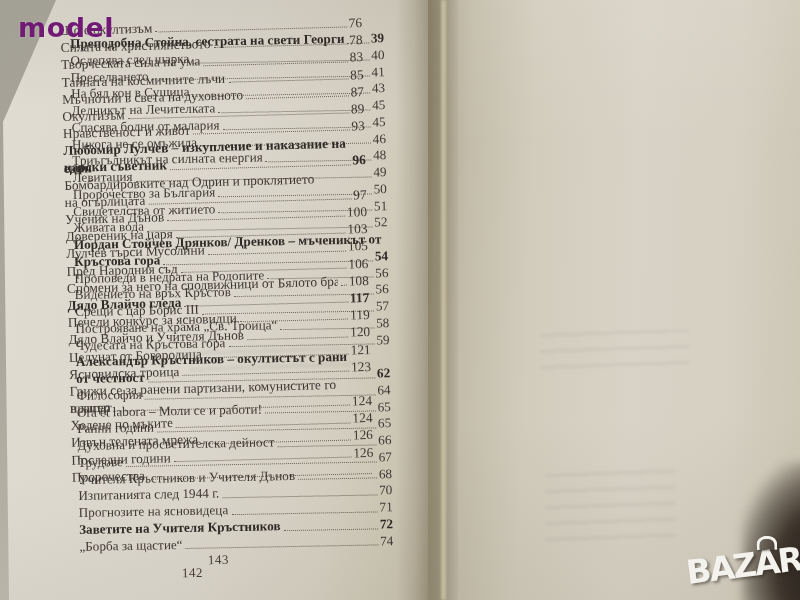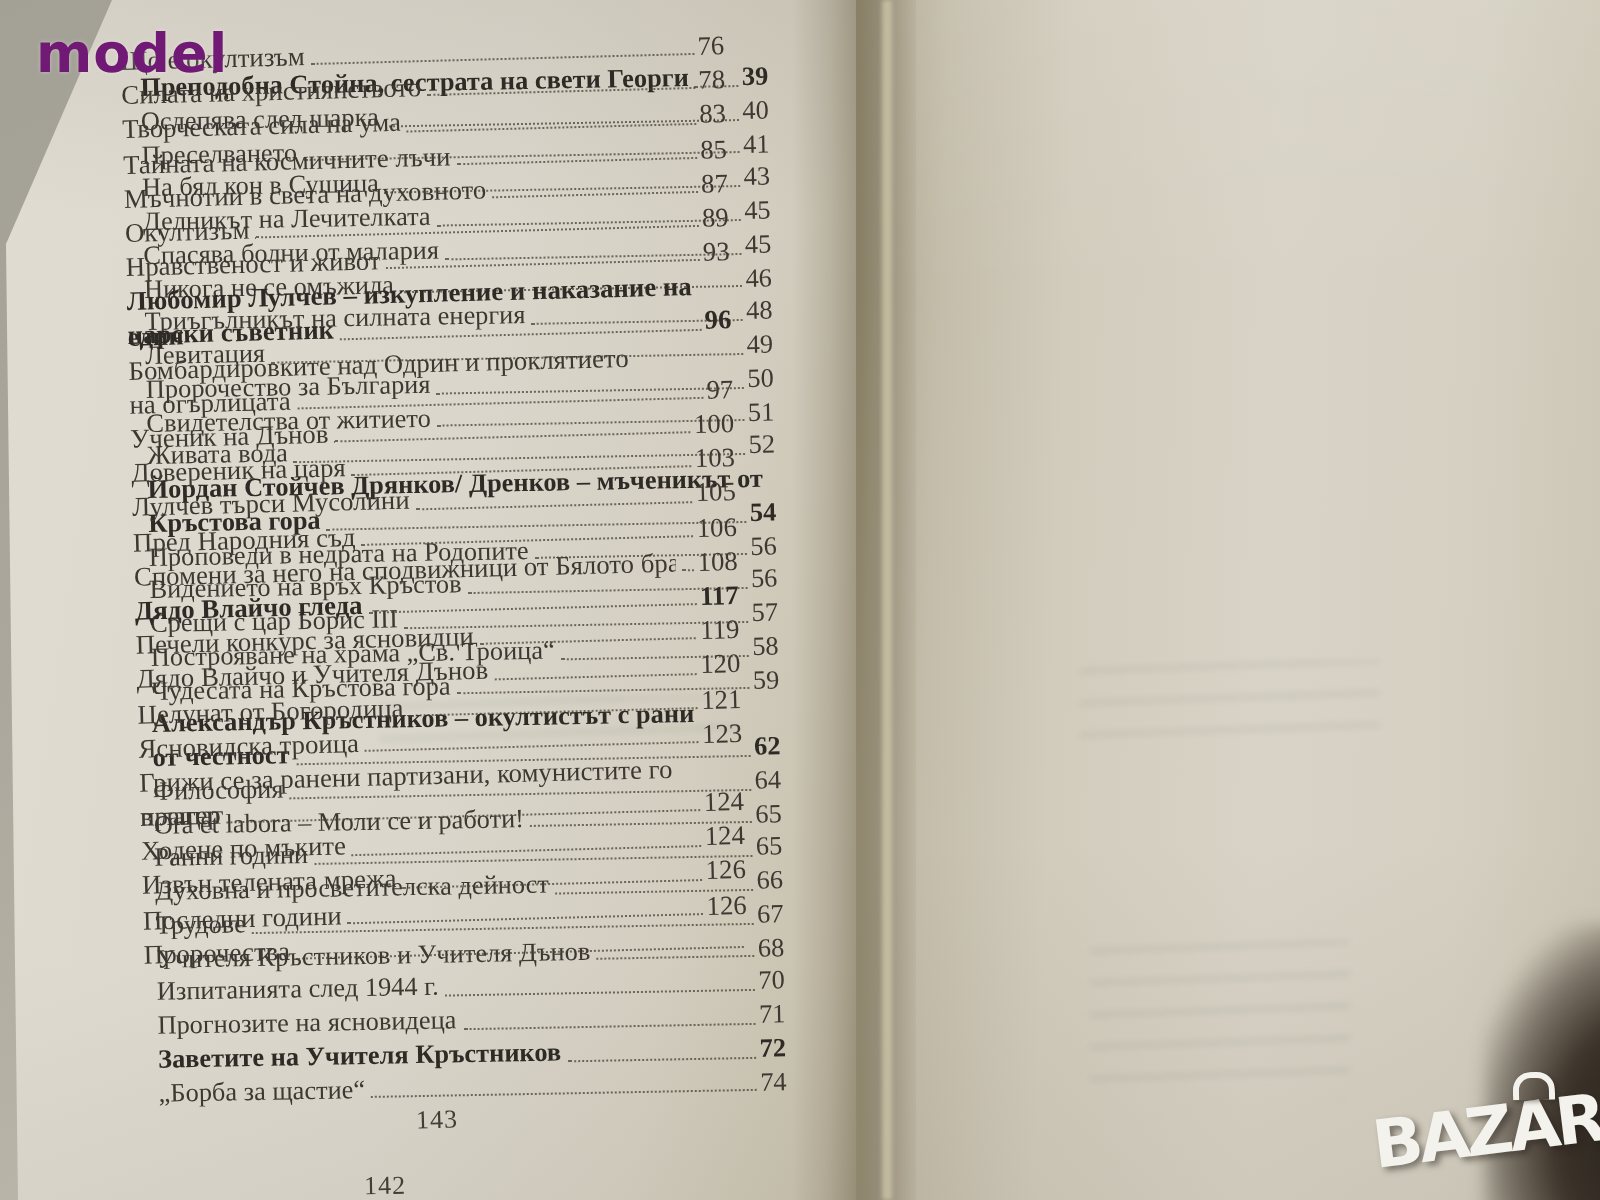--- a/index.html
+++ b/index.html
@@ -67,21 +67,21 @@
   .toc-dots{
     flex:1;min-width:6px;height:0;
     border-bottom:1.8px dotted rgba(72,64,54,.75);
     margin:0 2px 4px 3px;align-self:flex-end;
   }
   .toc-num{white-space:nowrap;}
   .b{font-weight:bold;color:#2e2a25;}
   .page-num{
     position:absolute;font-size:13px;color:#433d37;letter-spacing:.5px;
   }
-  .left-pnum{left:182px;top:565px;transform:rotate(-1deg);margin-top:20px;}
+  .left-pnum{left:182px;top:565px;transform:rotate(-1deg);}
   .right-pnum{left:208px;top:552px;transform:rotate(-1.5deg);}
   
   .ghost{
     position:absolute;pointer-events:none;opacity:.10;filter:blur(1.5px);
     background:repeating-linear-gradient(178deg,rgba(80,95,85,.0) 0 4px,rgba(80,95,85,.8) 4px 7px,rgba(80,95,85,0) 7px 16px);
   }
   .ghost-l{left:190px;top:348px;width:180px;height:26px;}
   .ghost-r1{left:540px;top:330px;width:150px;height:46px;}
   .ghost-r2{left:545px;top:470px;width:130px;height:80px;}
   

